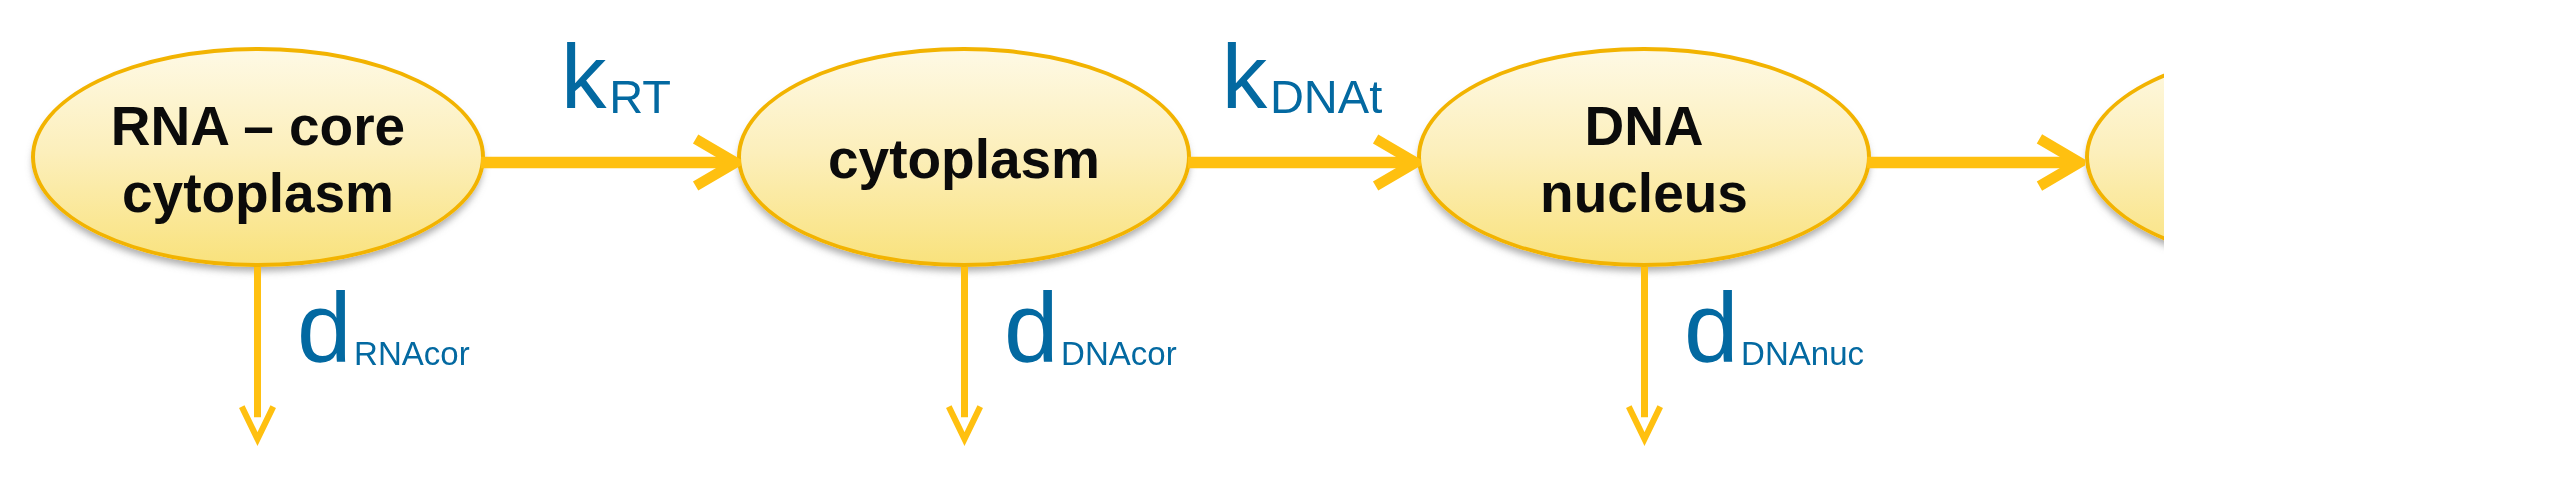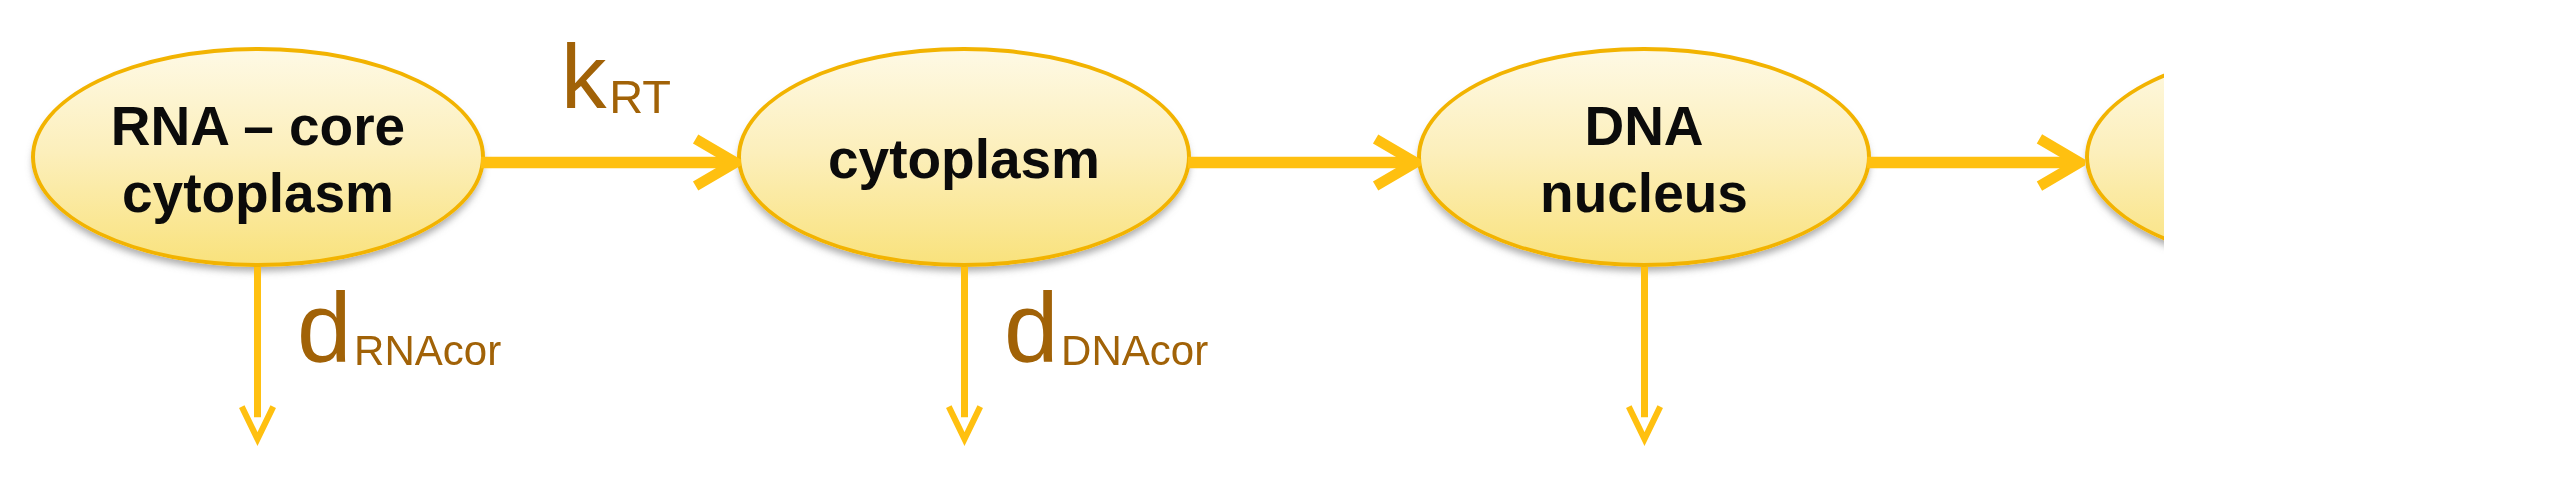--- a/index.html
+++ b/index.html
@@ -42,35 +42,35 @@
   .a2{left:1188px; top:110px}
   .a3{left:1867px; top:110px}
   .v1{left:218px;  top:267px}
   .v2{left:925px; top:267px}
   .v3{left:1605px; top:267px}
   .v4{left:2273px; top:267px}
   .harrow line,.harrow polyline,.varrow line,.varrow polyline {
     stroke:#FFC010; fill:none;
   }
   
-  .rate { position:absolute; color:#a16207; white-space:nowrap; }
+  .rate { position:absolute; color:#0369a1; white-space:nowrap; }
   .k-label { top:31px; transform:translateX(-50%); }
   .k1{left:616px} .k2{left:1302px} .k3{left:1977px}
   .d-label { top:278px; }
   .d1{left:297px} .d2{left:1004px} .d3{left:1684px} .d4{left:2348px}
   .rate-main { font-size:91px; line-height:1; }
   .d-label .rate-main { font-size:98px; }
   .rate-sub {
     font-size:47px;
     line-height:1;
     position:relative;
     top:5.2px;
     margin-left:2.6px;
   }
-  .d-label .rate-sub { font-size:42px; top:3.5px; }
+  .d-label .rate-sub { font-size:33px; top:3.5px; }
 </style>
 </head>
 <body>
 
 <div class="canvas">
 
   <div class="node n1">
     <div class="node-label">
       <div>RNA – core</div>
       <div>cytoplasm</div>
@@ -119,22 +119,28 @@
     <polyline points="27,160 45,197 63,160" stroke-width="7"></polyline>
   </svg>
   <svg class="varrow v4" width="79" height="179" viewBox="0 0 90 205">
     <line x1="45" y1="0" x2="45" y2="172" stroke-width="8"></line>
     <polyline points="27,160 45,197 63,160" stroke-width="7"></polyline>
   </svg>
 
   <div class="rate k-label k1">
     <span class="rate-main">k</span><span class="rate-sub">RT</span>
   </div>
+  <div class="rate k-label k2">
+    <span class="rate-main">k</span><span class="rate-sub">DNAt</span>
+  </div>
 
   <div class="rate d-label d1">
     <span class="rate-main">d</span><span class="rate-sub">RNAcor</span>
   </div>
   <div class="rate d-label d2">
     <span class="rate-main">d</span><span class="rate-sub">DNAcor</span>
   </div>
+  <div class="rate d-label d3">
+    <span class="rate-main">d</span><span class="rate-sub">DNAnuc</span>
+  </div>
 
 </div>
 
 
 </body></html>

